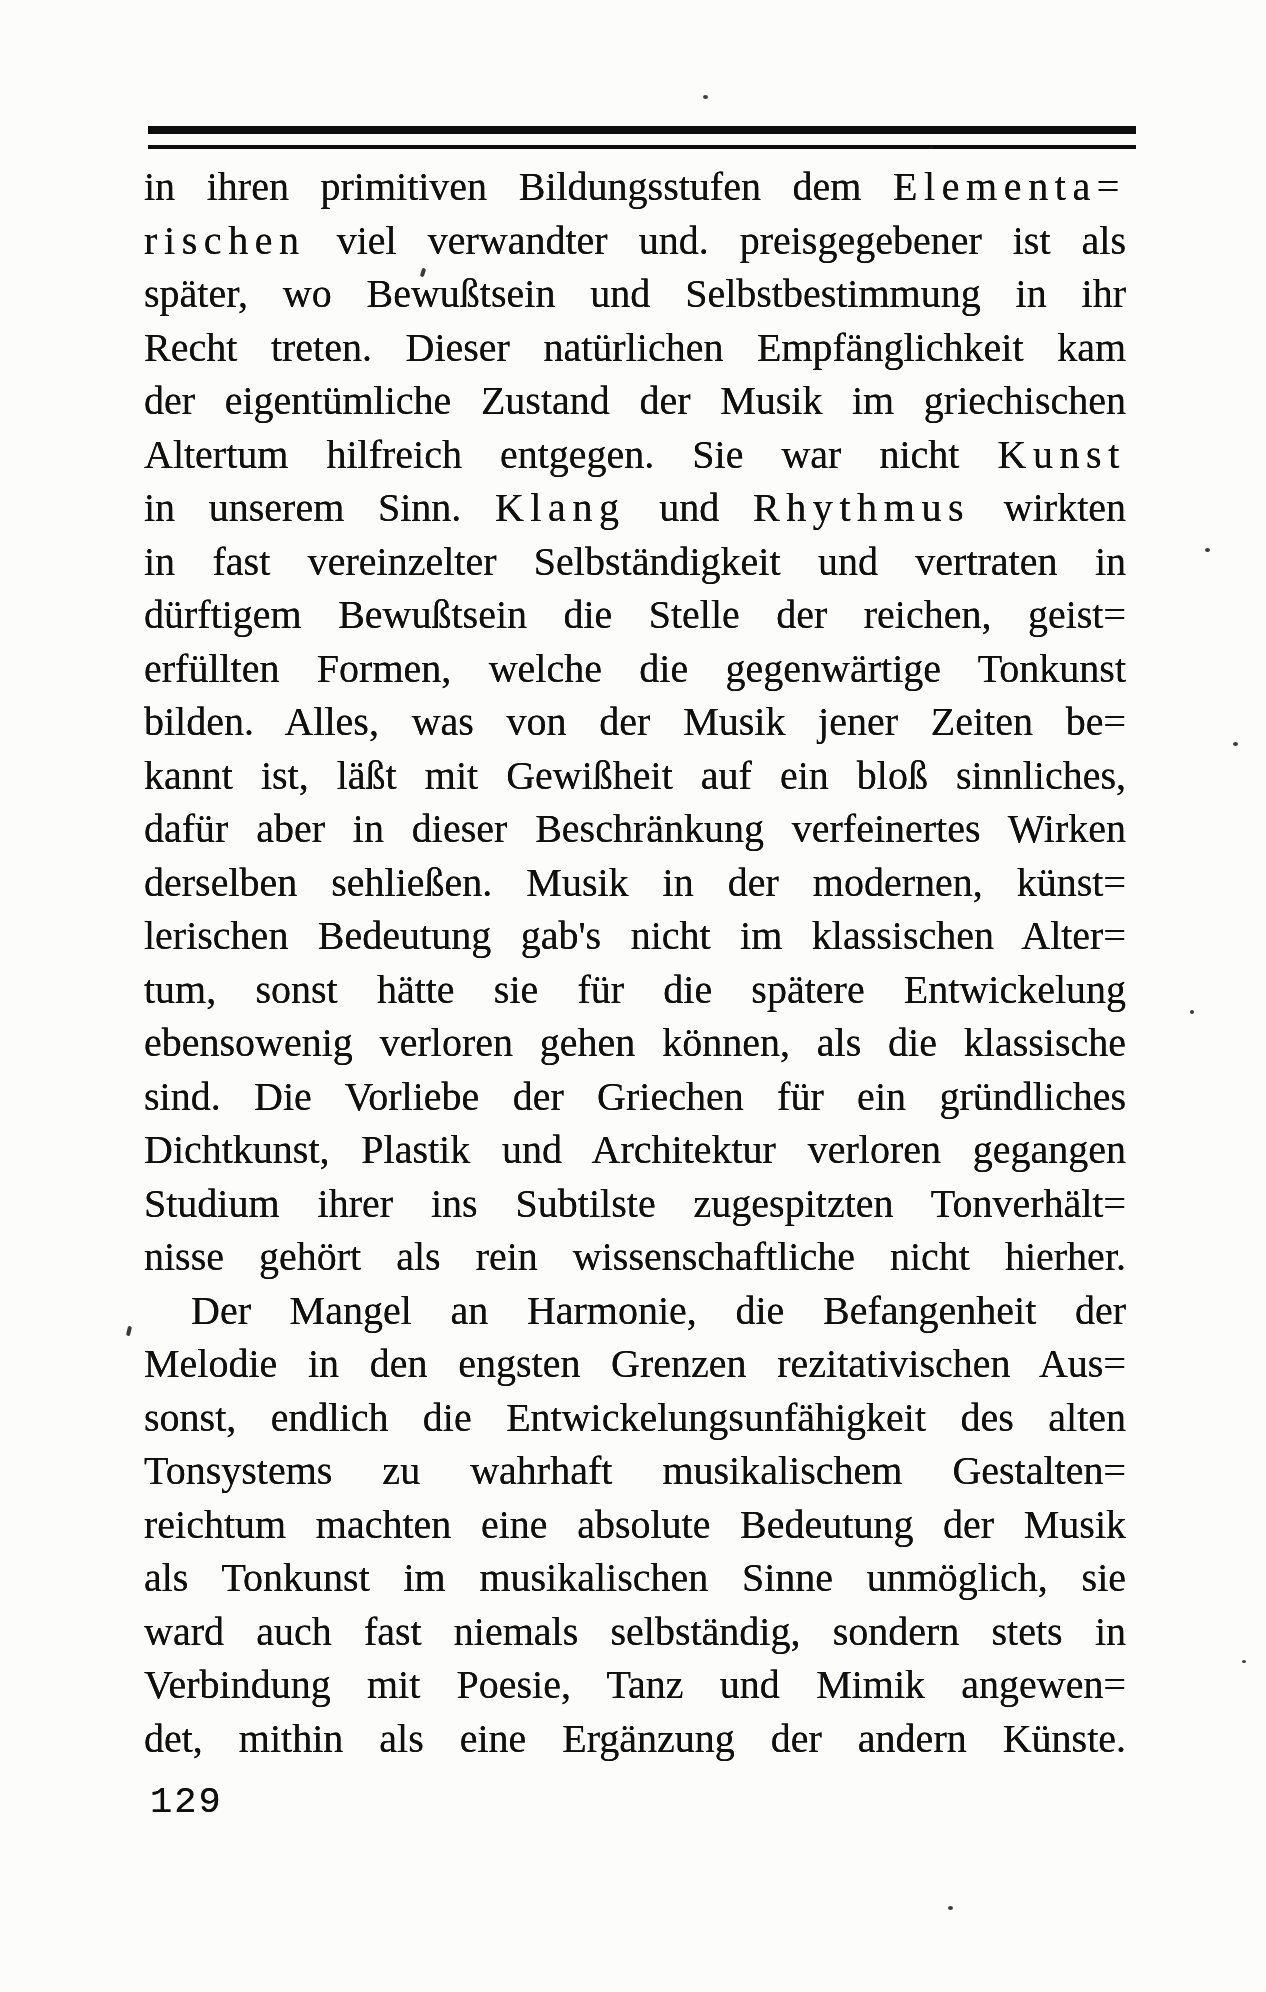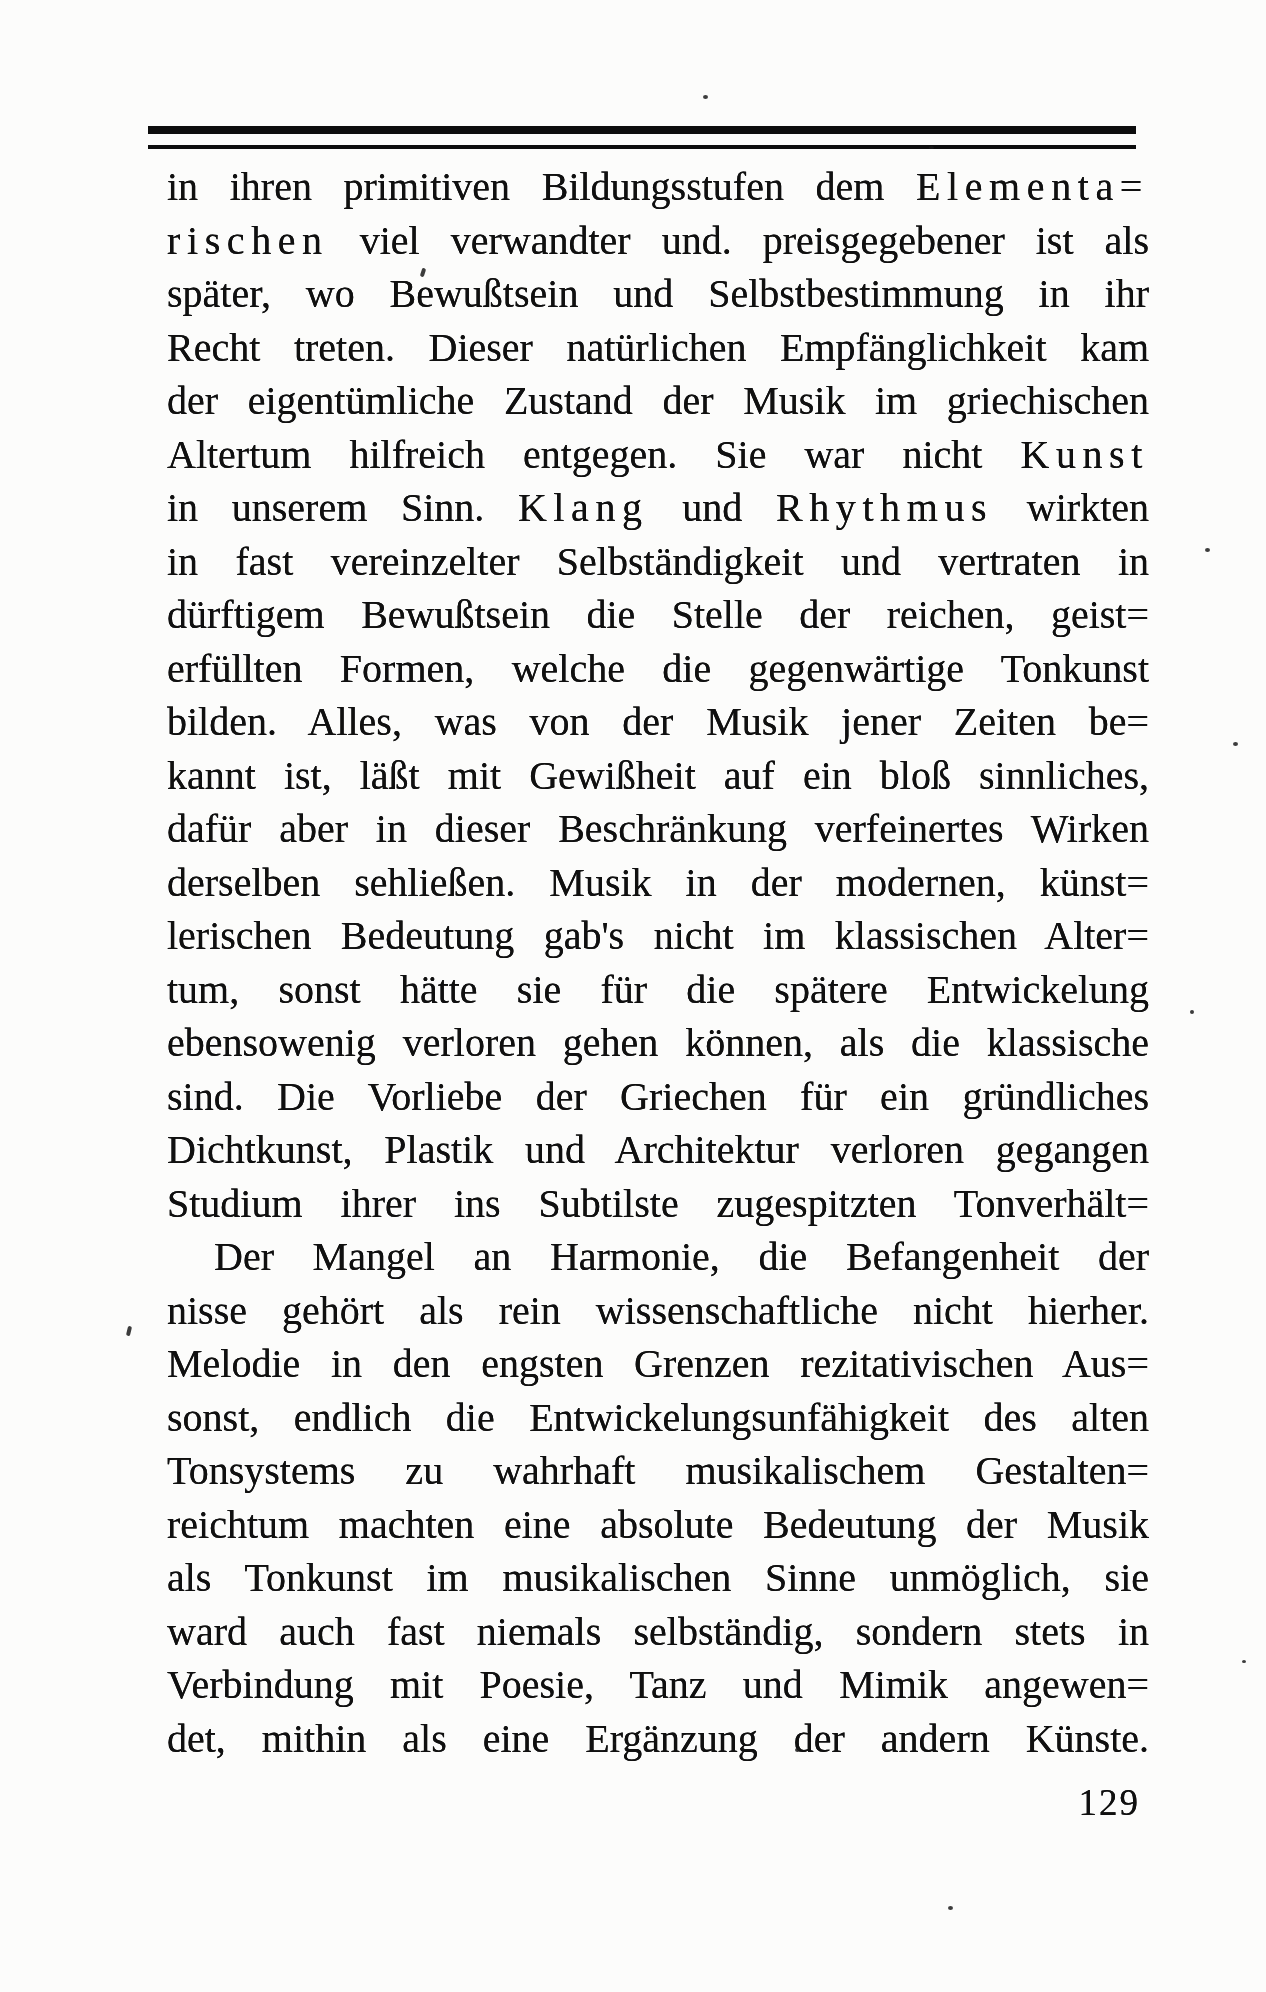--- a/index.html
+++ b/index.html
@@ -13,36 +13,37 @@
   }
   .page{position:absolute;inset:0;}
   
   .double-rule{
     position:absolute;left:148px;top:126px;width:988px;height:11px;
     border-top:8px solid #0d0d0d;
     border-bottom:4px solid #0d0d0d;
   }
   
   .textblock{
-    position:absolute;left:167px;top:160px;width:982px;
+    position:absolute;left:144px;top:160px;width:982px;
     font-size:40px;line-height:53.5px;
     text-shadow:0 0 0.6px currentColor; 
   }
   .line{
     text-align:justify;
     text-align-last:justify;
     text-justify:inter-word;
     white-space:normal;
   }
   .line.indent-first{padding-left:47px;}
   .sp{letter-spacing:0.165em;} 
   .pagenum{
     position:absolute;left:150px;top:1781px;width:990px;
-    text-align:right;font-size:37px;letter-spacing:2px;
+    font-size:37px;letter-spacing:2px;
     text-shadow:0 0 0.6px currentColor;
+    font-family:Liberation Mono, monospace;
   }
   
   .speck{
     position:absolute;background:#1a1a1a;border-radius:50%;
     opacity:.85;
   }
 </style>
 </head>
 <body>
 
@@ -64,22 +65,22 @@
       <div class="line"><span>bilden. Alles, was von der Musik jener Zeiten be=</span></div>
       <div class="line"><span>kannt ist, läßt mit Gewißheit auf ein bloß sinnliches,</span></div>
       <div class="line"><span>dafür aber in dieser Beschränkung verfeinertes Wirken</span></div>
       <div class="line"><span>derselben sehließen. Musik in der modernen, künst=</span></div>
       <div class="line"><span>lerischen Bedeutung gab's nicht im klassischen Alter=</span></div>
       <div class="line"><span>tum, sonst hätte sie für die spätere Entwickelung</span></div>
       <div class="line"><span>ebensowenig verloren gehen können, als die klassische</span></div>
       <div class="line"><span>sind. Die Vorliebe der Griechen für ein gründliches</span></div>
       <div class="line"><span>Dichtkunst, Plastik und Architektur verloren gegangen</span></div>
       <div class="line"><span>Studium ihrer ins Subtilste zugespitzten Tonverhält=</span></div>
+      <div class="line"><span>nisse gehört als rein wissenschaftliche nicht hierher.</span></div>
       <div class="line indent-first"><span>Der Mangel an Harmonie, die Befangenheit der</span></div>
-      <div class="line"><span>nisse gehört als rein wissenschaftliche nicht hierher.</span></div>
       <div class="line"><span>Melodie in den engsten Grenzen rezitativischen Aus=</span></div>
       <div class="line"><span>sonst, endlich die Entwickelungsunfähigkeit des alten</span></div>
       <div class="line"><span>Tonsystems zu wahrhaft musikalischem Gestalten=</span></div>
       <div class="line"><span>reichtum machten eine absolute Bedeutung der Musik</span></div>
       <div class="line"><span>als Tonkunst im musikalischen Sinne unmöglich, sie</span></div>
       <div class="line"><span>ward auch fast niemals selbständig, sondern stets in</span></div>
       <div class="line"><span>Verbindung mit Poesie, Tanz und Mimik angewen=</span></div>
       <div class="line"><span>det, mithin als eine Ergänzung der andern Künste.</span></div>
     </div>
 

